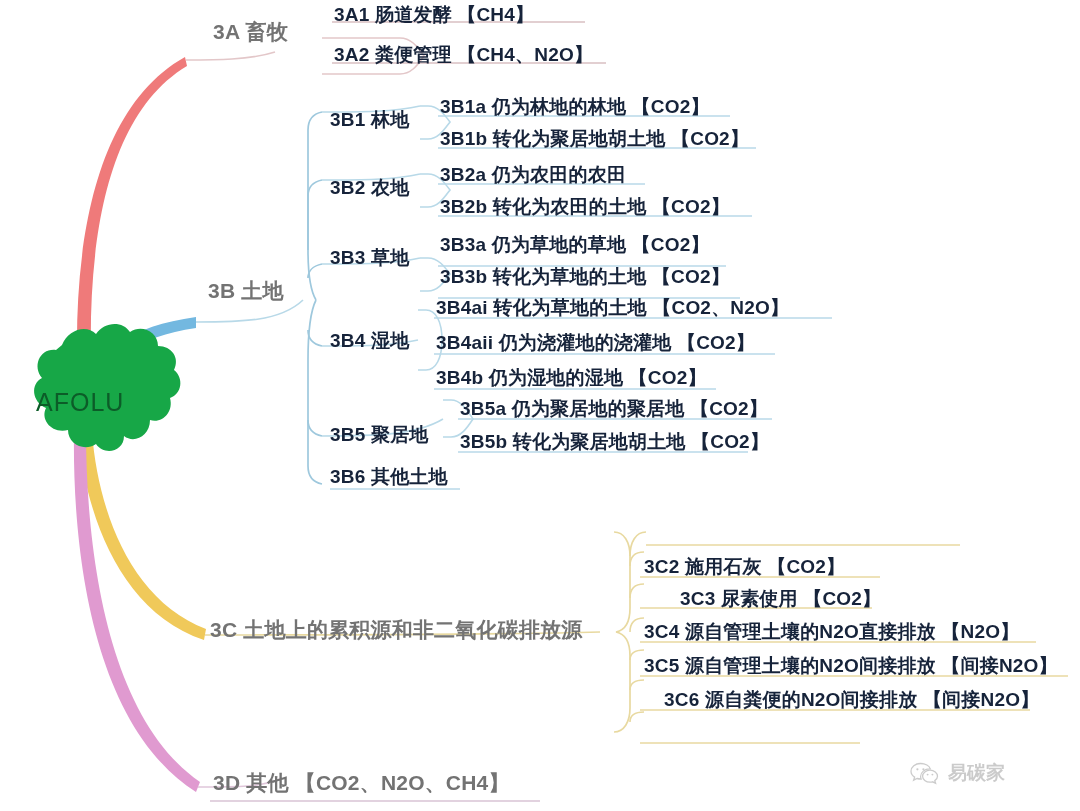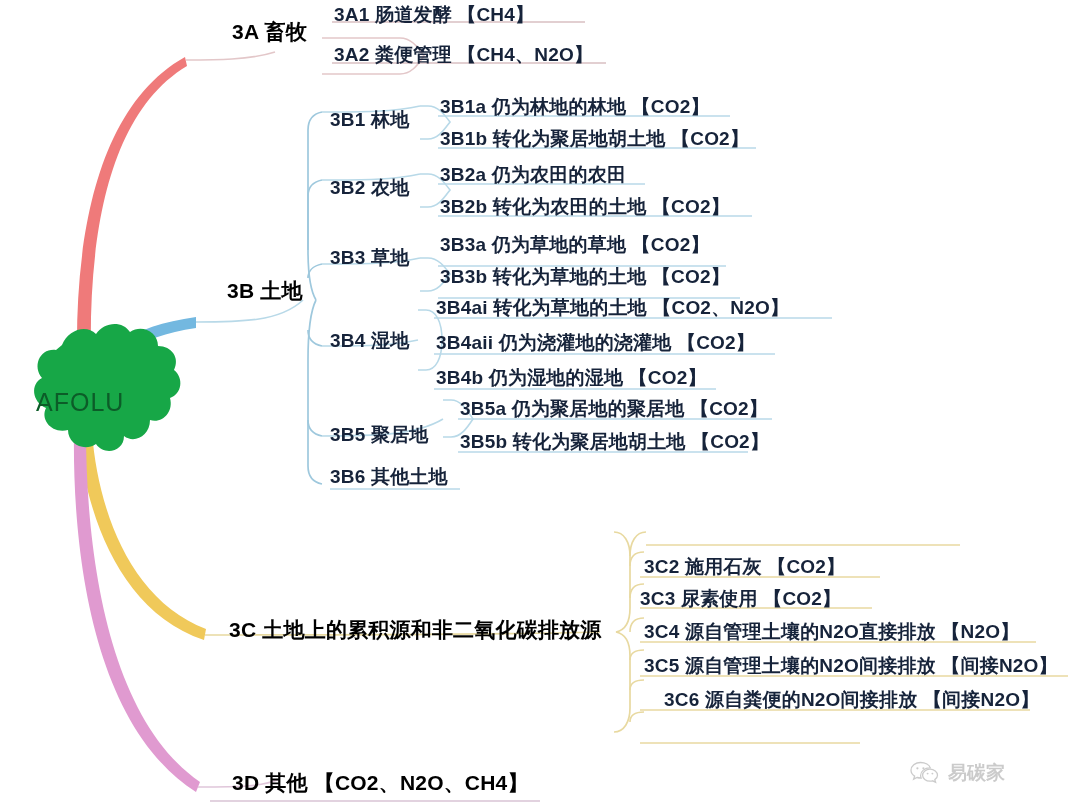--- a/index.html
+++ b/index.html
@@ -24,22 +24,21 @@
   }
   .node {
     position: absolute;
     white-space: nowrap;
     color: #1b2a41;
     font-weight: bold;
     letter-spacing: 0.2px;
   }
   .lvl1 {
     font-size: 21px;
-    color: #000000;
-    margin-left: 19px;
+    color: #737373;
   }
   .lvl2 {
     font-size: 19px;
     color: #16233a;
   }
   .leaf {
     font-size: 19px;
     color: #16233a;
     padding-bottom: 3px;
   }
@@ -47,21 +46,21 @@
     position: absolute;
     font-size: 25px;
     font-weight: normal;
     color: #0c5c28;
     letter-spacing: 1px;
     z-index: 5;
   }
   .watermark {
     position: absolute;
     display: flex;
-    align-items: flex-start;
+    align-items: center;
     gap: 8px;
     color: #c9c9c9;
     font-size: 19px;
     font-weight: bold;
     opacity: 0.95;
   }
   .wm-icon {
     display: inline-block;
     line-height: 0;
   }
@@ -191,21 +190,21 @@
   <div class="node leaf" style="left:436px; top:365px;">3B4b 仍为湿地的湿地 【CO2】</div>
 
   <div class="node lvl2" style="left:330px; top:422px;">3B5 聚居地</div>
   <div class="node leaf" style="left:460px; top:396px;">3B5a 仍为聚居地的聚居地 【CO2】</div>
   <div class="node leaf" style="left:460px; top:429px;">3B5b 转化为聚居地胡土地 【CO2】</div>
 
   <div class="node lvl2" style="left:330px; top:464px;">3B6 其他土地</div>
 
   <div class="node lvl1" style="left:210px; top:616px;">3C 土地上的累积源和非二氧化碳排放源</div>
   <div class="node leaf" style="left:644px; top:554px;">3C2 施用石灰 【CO2】</div>
-  <div class="node leaf" style="left:640px; top:586px;">3C3 尿素使用 【CO2】</div>
+  <div class="node leaf" style="left:680px; top:586px;">3C3 尿素使用 【CO2】</div>
   <div class="node leaf" style="left:644px; top:619px;">3C4 源自管理土壤的N2O直接排放 【N2O】</div>
   <div class="node leaf" style="left:644px; top:653px;">3C5 源自管理土壤的N2O间接排放 【间接N2O】</div>
   <div class="node leaf" style="left:664px; top:687px;">3C6 源自粪便的N2O间接排放 【间接N2O】</div>
 
   <div class="node lvl1" style="left:213px; top:769px;">3D 其他 【CO2、N2O、CH4】</div>
 
   <div class="watermark" style="left:910px; top:760px;">
     <span class="wm-icon">
       <svg width="30" height="24" viewBox="0 0 30 24">
         <path d="M10.5 2.5 C5.2 2.5 1 6.0 1 10.2 C1 12.6 2.4 14.7 4.6 16.1 L3.6 19.2 L7.1 17.5 C8.2 17.8 9.3 18.0 10.5 18.0 C10.7 18.0 10.9 18.0 11.1 18.0 C10.8 17.2 10.6 16.4 10.6 15.5 C10.6 11.3 14.7 7.9 19.7 7.9 C19.9 7.9 20.1 7.9 20.3 7.9 C19.5 4.8 15.4 2.5 10.5 2.5 Z" fill="none" stroke="#c9c9c9" stroke-width="1.3"></path>

